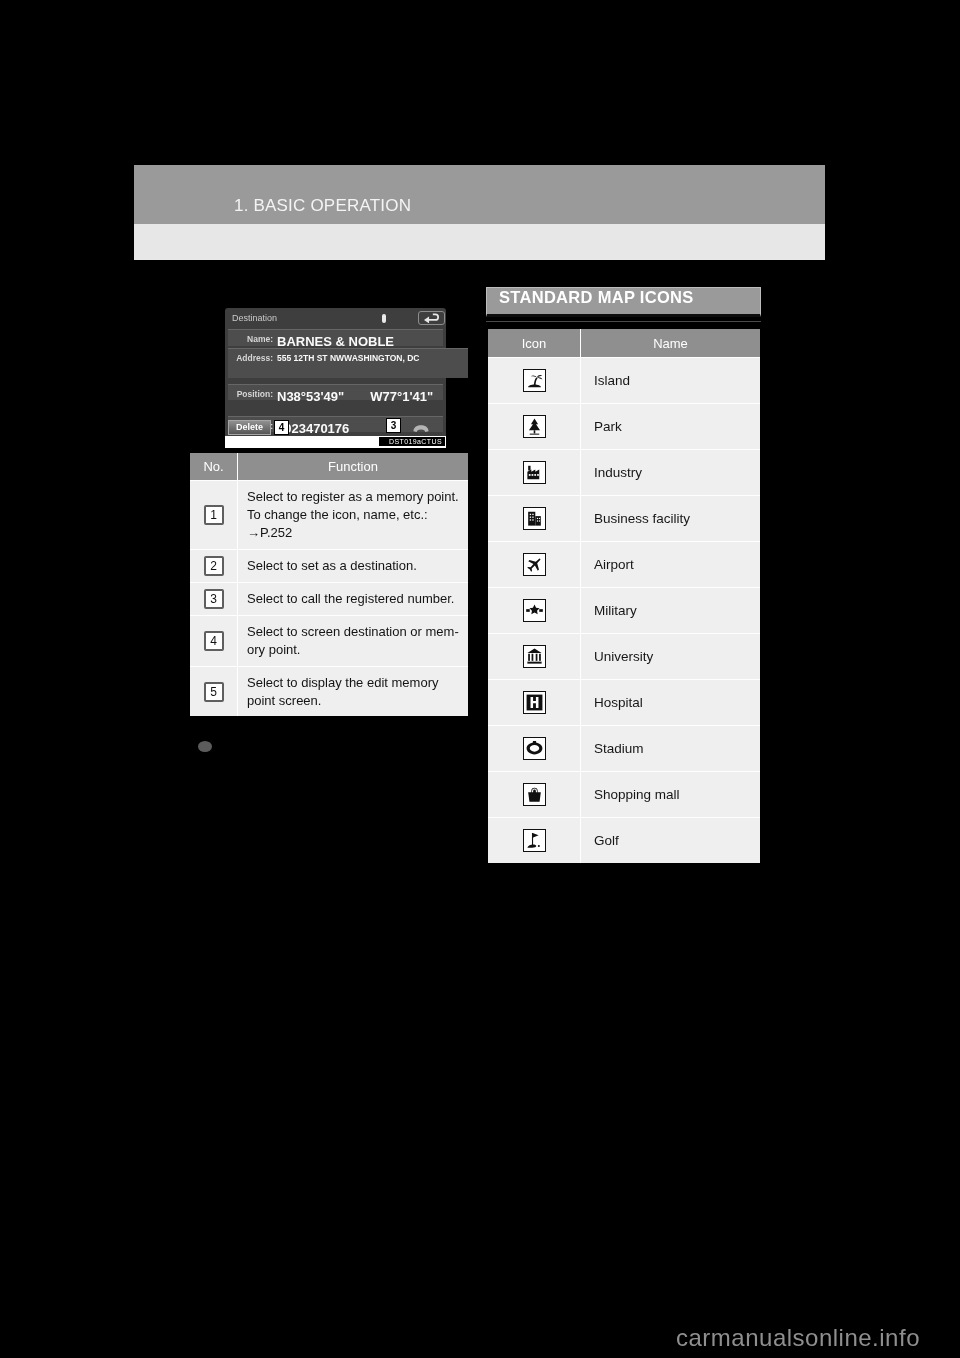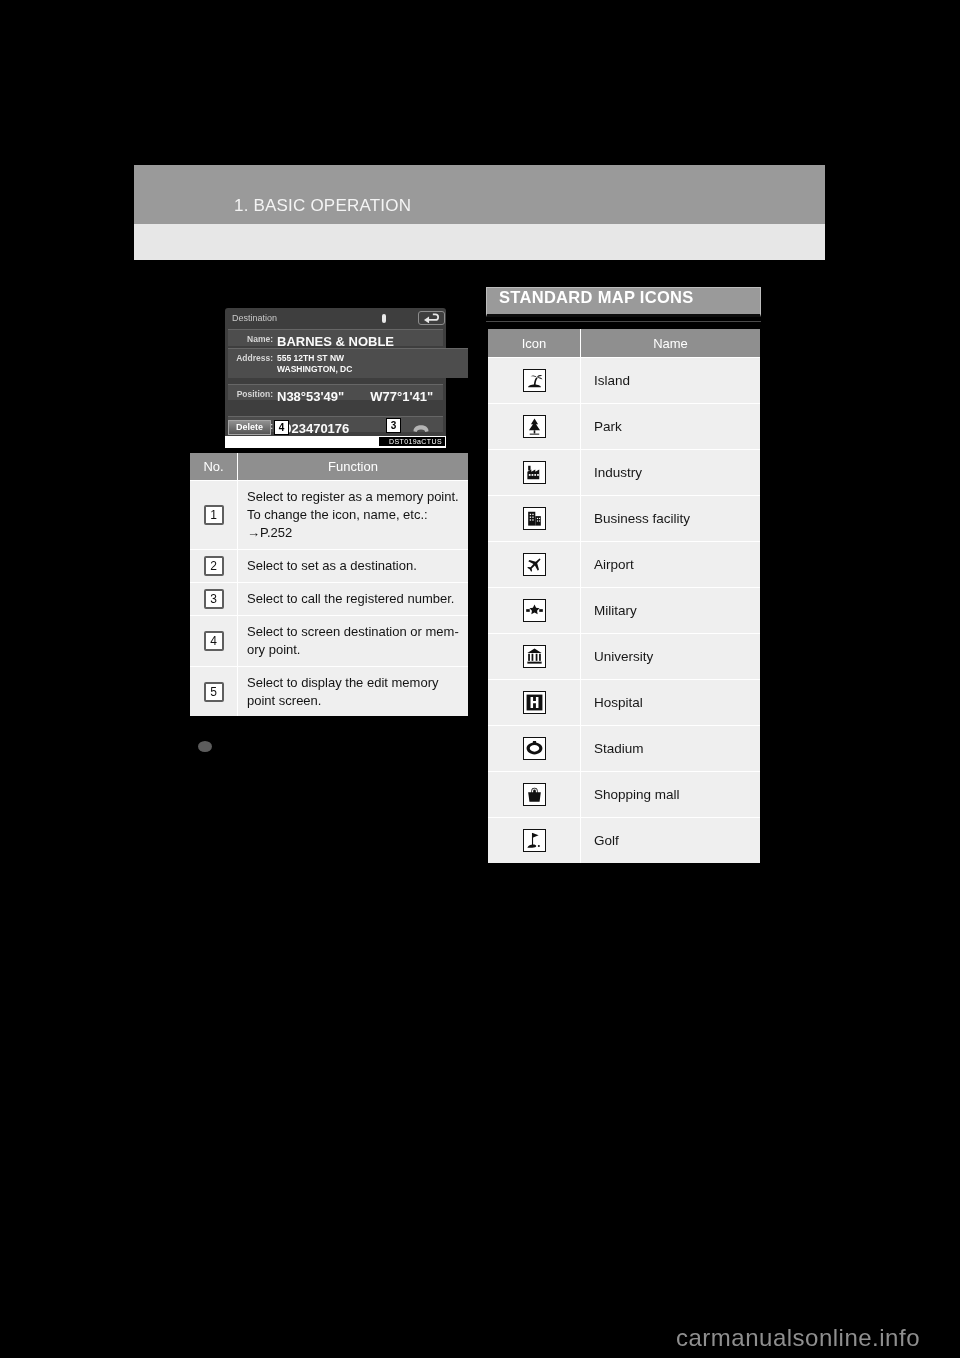--- a/index.html
+++ b/index.html
@@ -21,21 +21,21 @@
   .screen-title{left:7px;top:5px;font-size:9px;color:#c9c9c9;}
   .bt-dot{left:157px;top:6px;width:4px;height:9px;background:#e9e9e9;border-radius:2px;}
   .back-btn{left:193px;top:3px;width:27px;height:14px;border:1px solid #8d8d8d;border-radius:3px;display:flex;align-items:center;justify-content:center;box-sizing:border-box;}
   .scr-row{position:absolute;background:var(--screen-row,#4d4d4d);border-top:1px solid rgba(255,255,255,.14);display:flex;box-sizing:border-box;}
   .row-name{left:3px;top:21px;width:215px;height:17px;}
   .row-addr{left:3px;top:40px;width:240px;height:30px;}
   .row-pos{left:3px;top:76px;width:215px;height:16px;}
   .row-phone{left:3px;top:108px;width:215px;height:16px;}
   .scr-label{width:45px;flex:none;text-align:right;color:#d6d6d6;font-size:8.5px;font-weight:bold;padding-top:4px;}
   .scr-value{color:#fafafa;font-size:13px;font-weight:bold;padding:4px 0 0 4px;}
-  .addr-lines{display:flex;flex-direction:column;padding:4px 0 0 4px;color:#fafafa;font-size:8.5px;font-weight:bold;line-height:11px;}
+  .addr-lines{display:flex;flex-direction:row;padding:4px 0 0 4px;color:#fafafa;font-size:8.5px;font-weight:bold;line-height:11px;}
   .pos-lon{margin-left:22px;}
   .scr-badge{position:absolute;width:13px;height:13px;background:#fff;border:1px solid #000;color:#000;font-size:10px;font-weight:bold;text-align:center;line-height:13px;box-sizing:content-box;}
   .badge3{left:158px;top:1px;}
   .phone-icon{position:absolute;left:184px;top:3px;width:18px;height:11px;}
   .delete-btn{left:3px;top:112px;width:43px;height:15px;background:linear-gradient(#909090,#565656);border:1px solid #a6a6a6;border-radius:0;color:#fff;font-size:9px;font-weight:bold;text-align:center;line-height:13px;box-sizing:border-box;}
   .badge4{left:49px;top:112px;}
   .screen-strip{left:0;top:128px;width:221px;height:12px;background:#fff;}
   .dst-label{position:absolute;right:1px;top:1px;background:#000;color:#fff;font-size:7px;padding:1px 3px 1px 10px;letter-spacing:.4px;}
 
   

